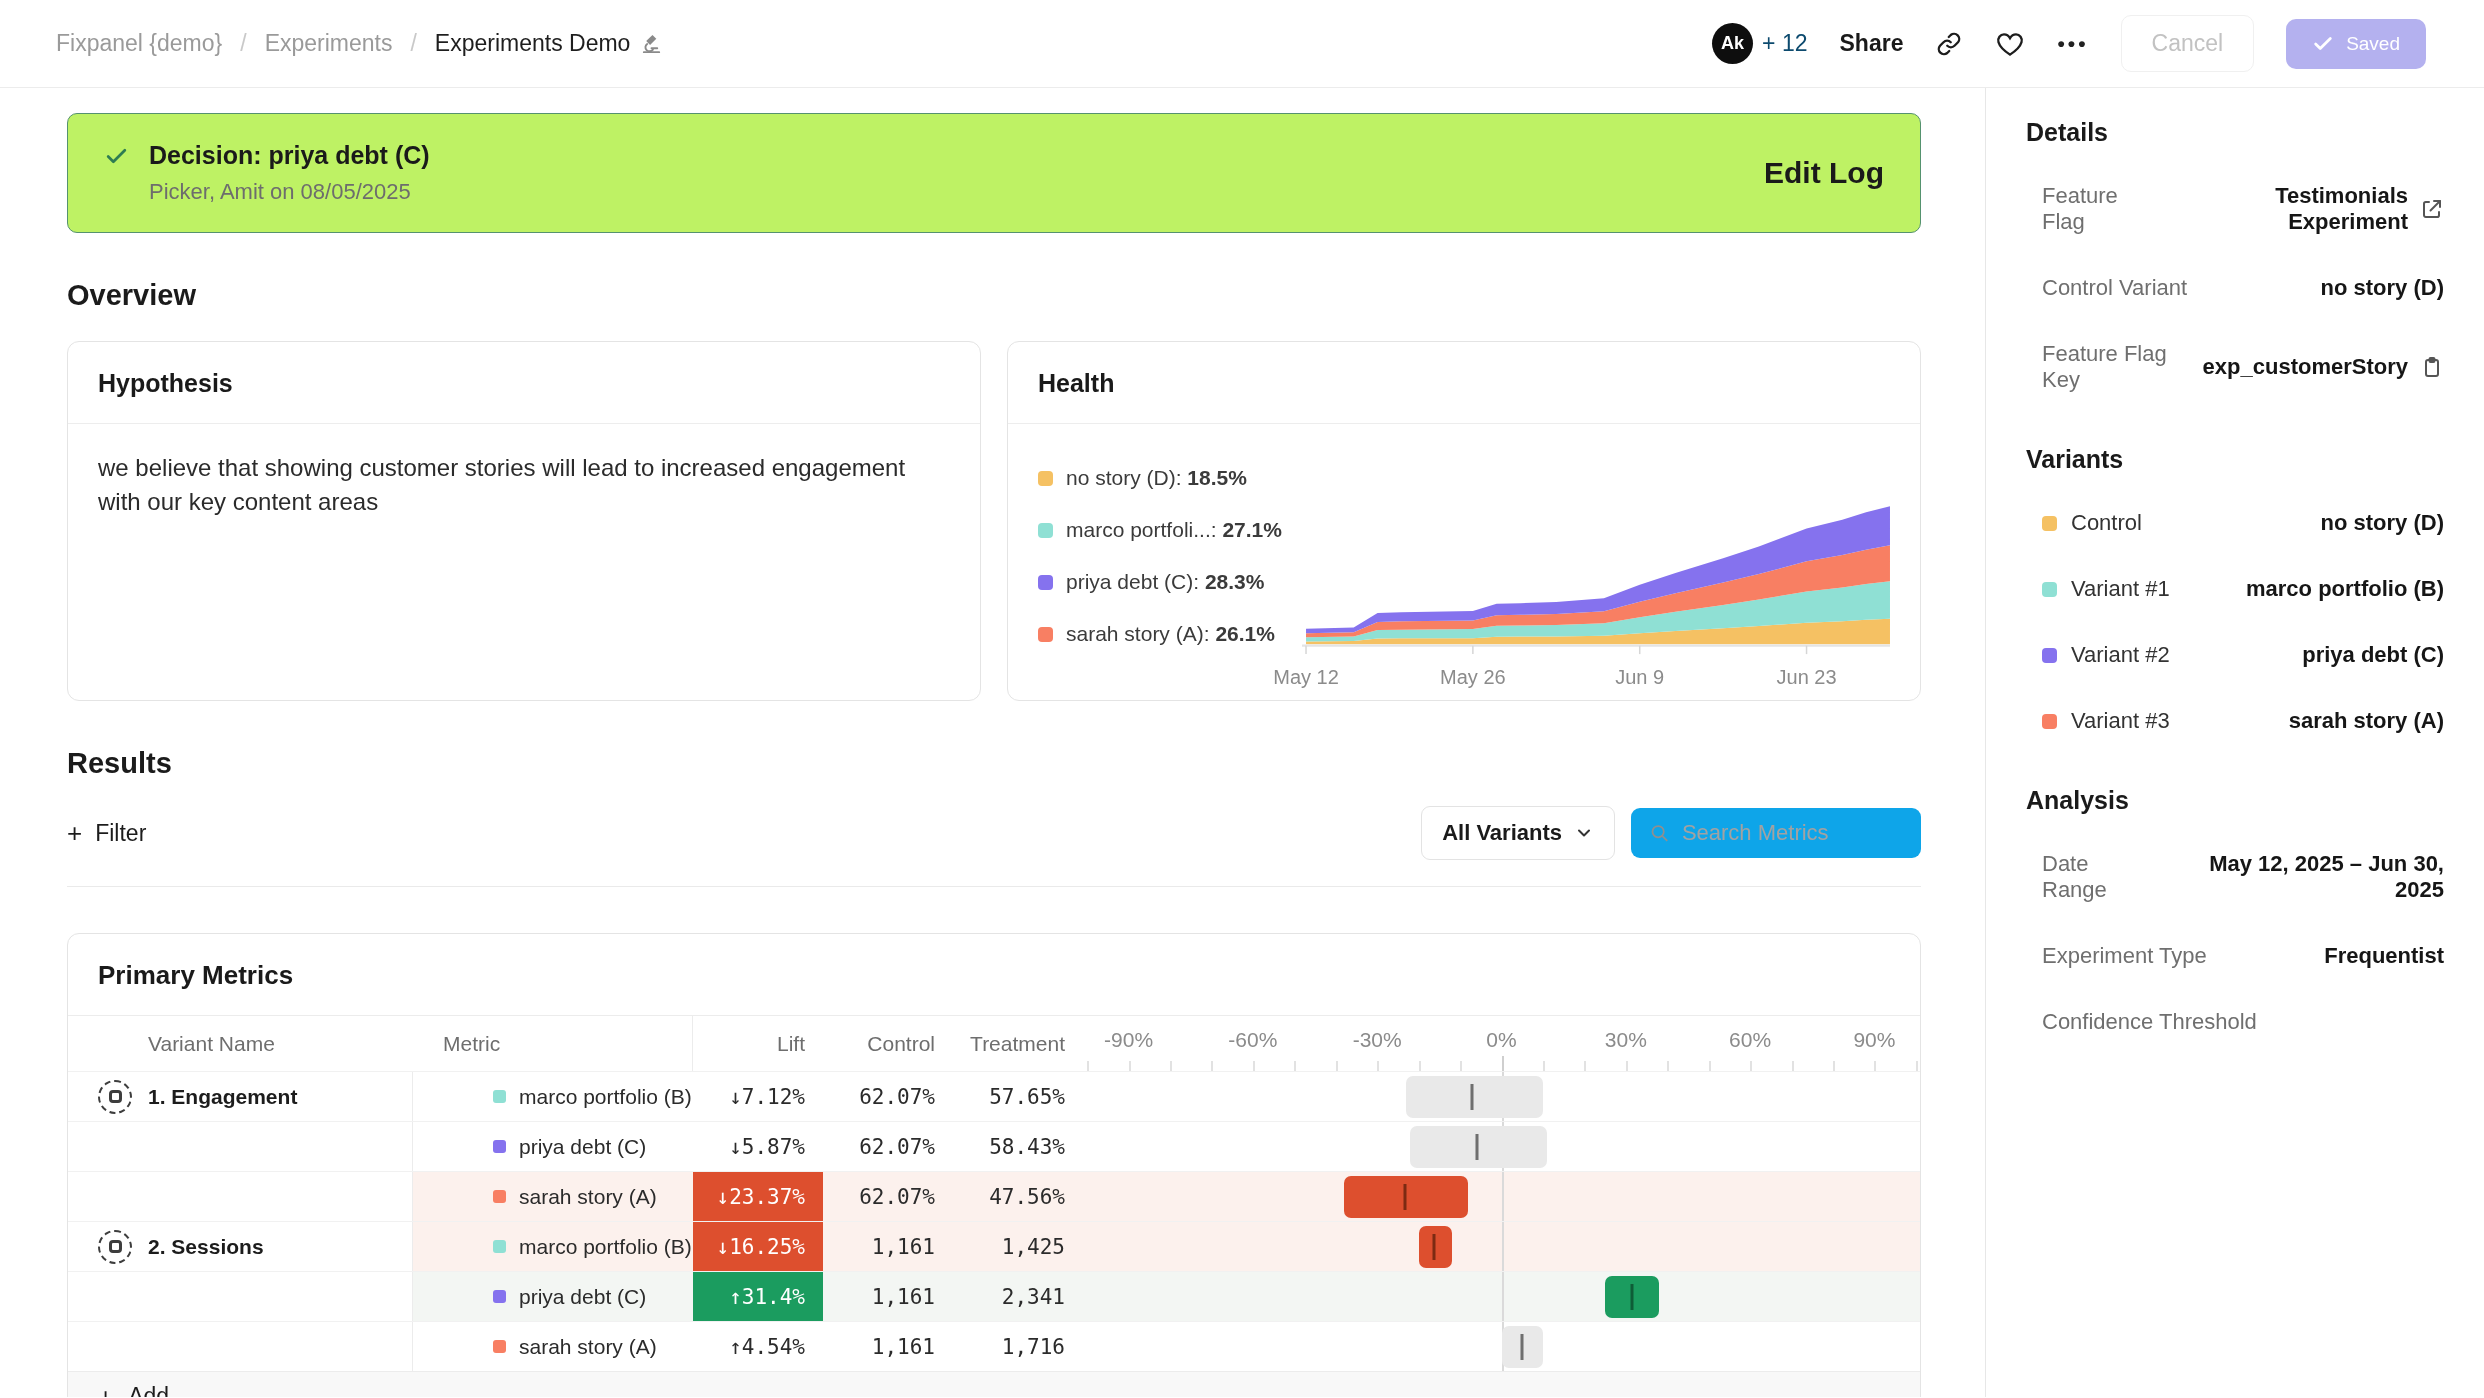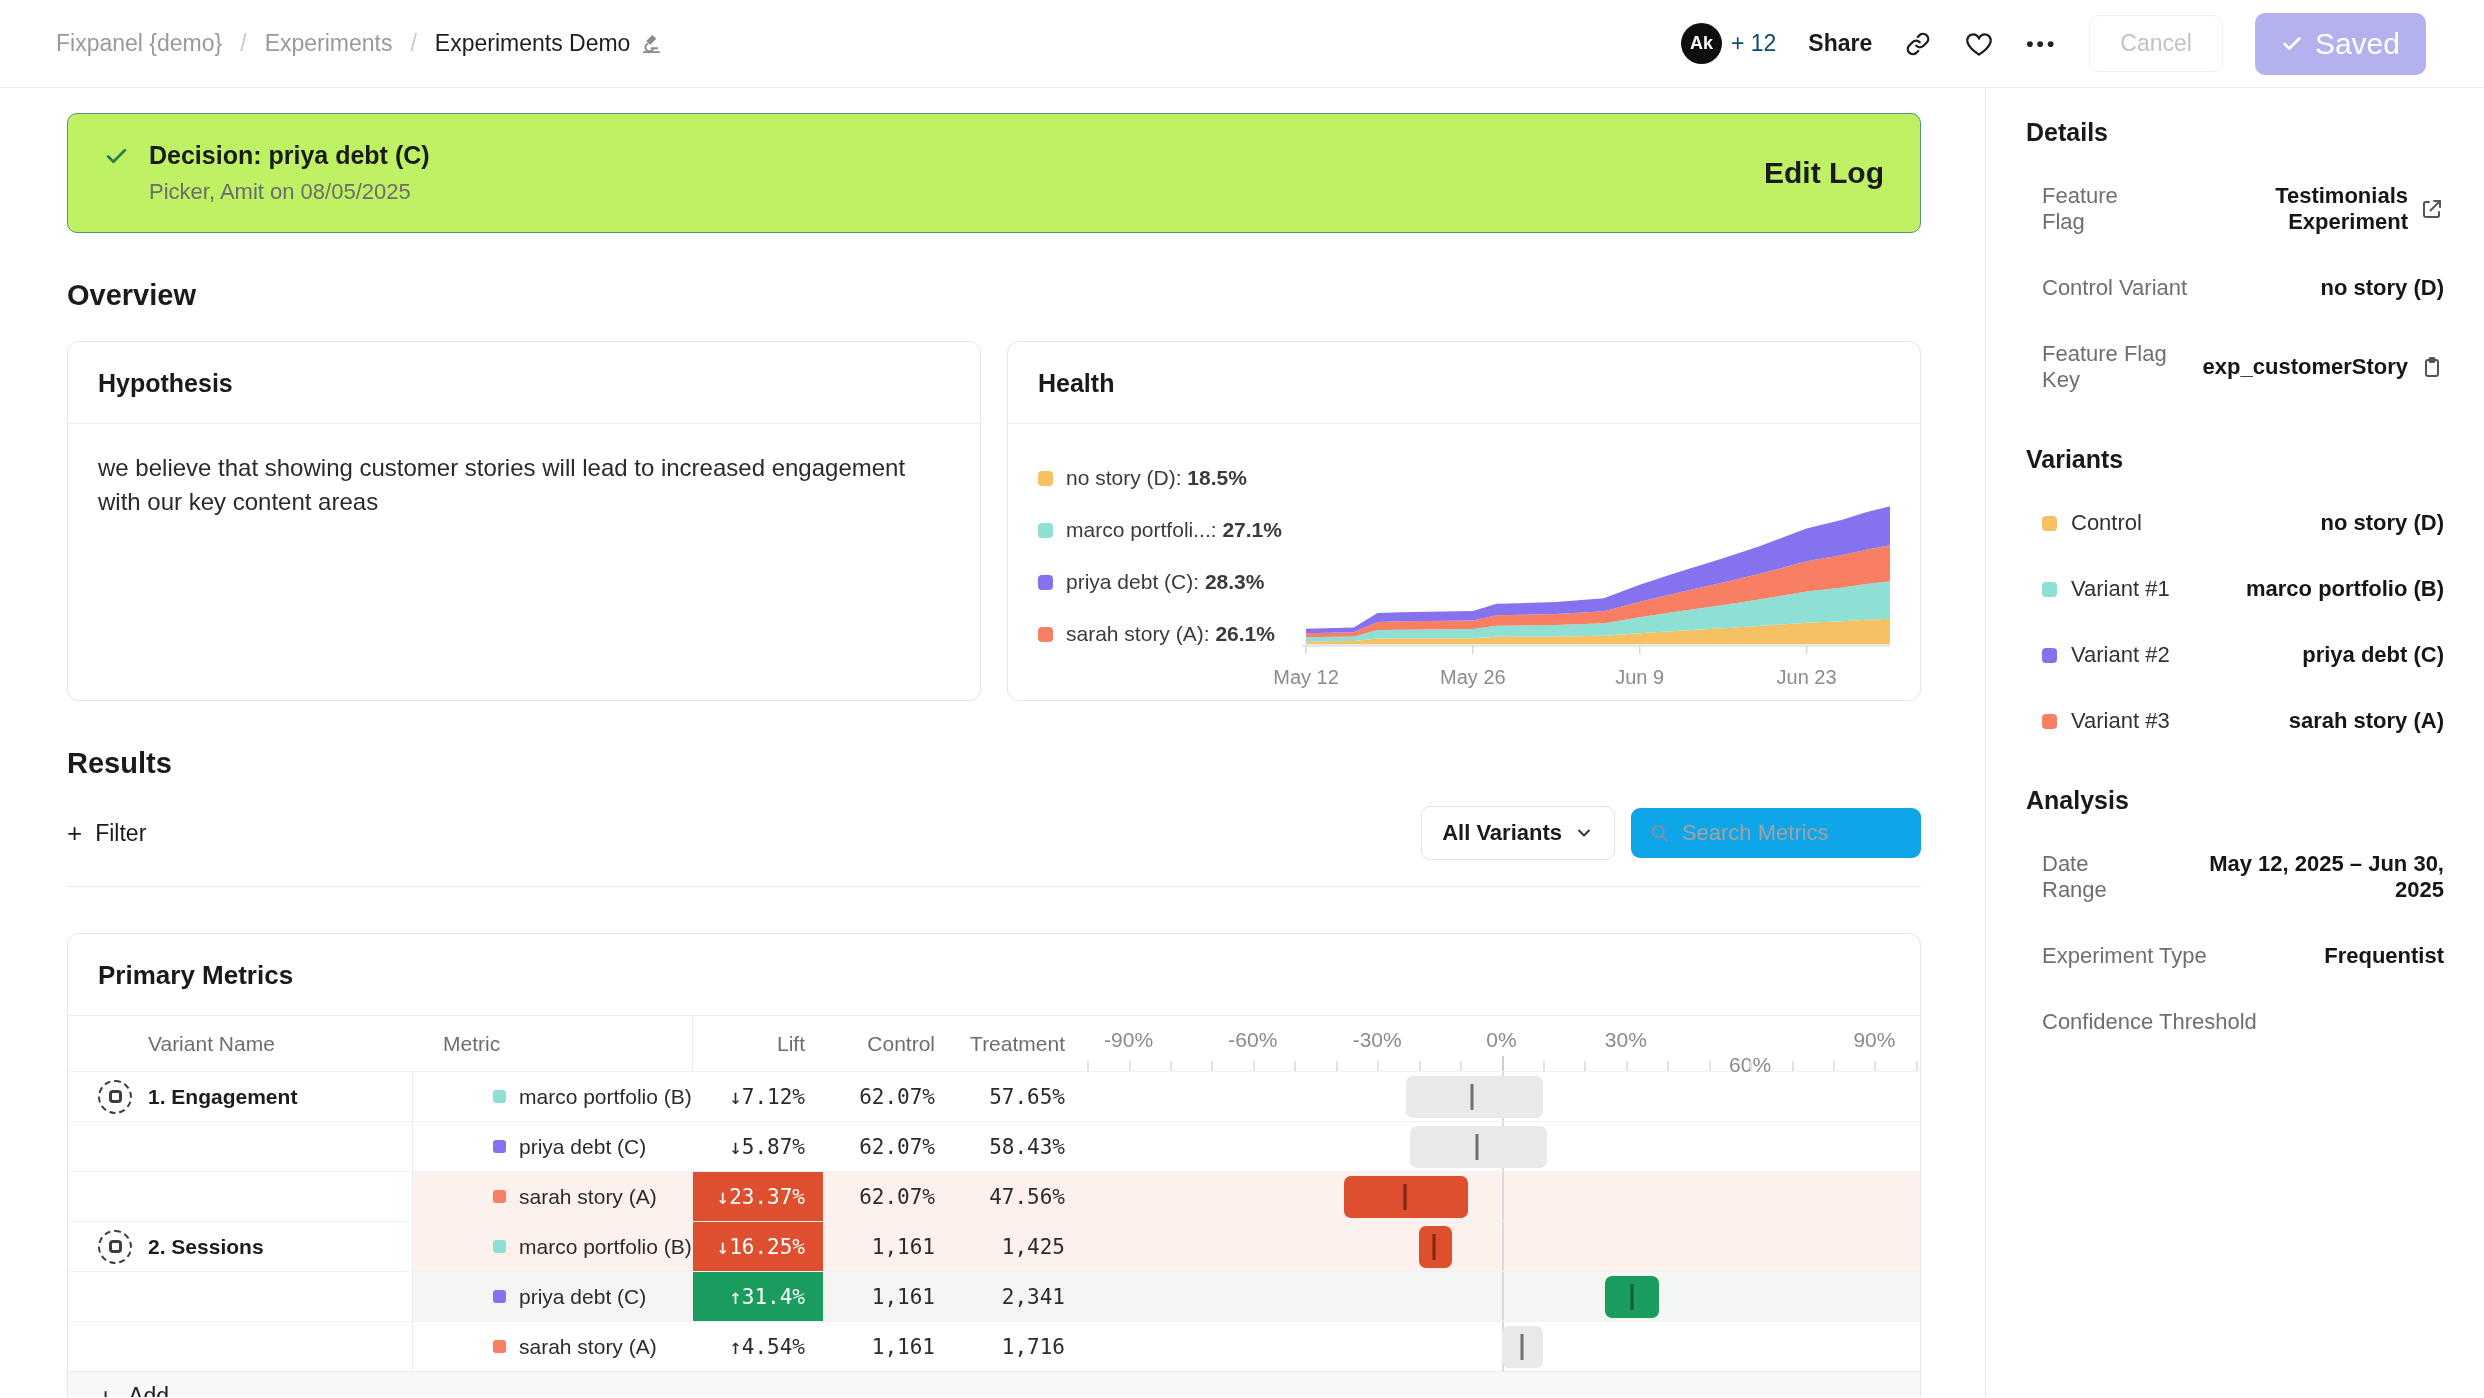--- a/index.html
+++ b/index.html
@@ -18,21 +18,21 @@
   .top-actions { margin-left:auto; display:flex; align-items:center; gap:32px; }
   .avatar-group { display:flex; align-items:center; gap:9px; }
   .avatar { width:41px; height:41px; border-radius:50%; background:#0e0e0e; color:#fff;
     display:flex; align-items:center; justify-content:center; font-weight:700; font-size:18px; }
   .overflow-count { font-size:23px; color:#0c4a6e; }
   .share-label { font-size:23px; font-weight:600; color:#1a1a1a; cursor:pointer; }
   .icon-btn { background:none; border:none; display:flex; align-items:center; }
   .ellipsis { font-size:21px; letter-spacing:3px; color:#222; font-weight:700; }
   .btn-cancel { font-size:23px; color:#c2c2c2; background:#fff; border:1px solid #f0f0f0;
     border-radius:10px; padding:14px 30px; }
-  .btn-saved { font-size:30px; color:#fff; background:#b4b1ef; border:none; border-radius:10px;
+  .btn-saved { font-size:19px; color:#fff; background:#b4b1ef; border:none; border-radius:10px;
     padding:14px 26px; display:flex; align-items:center; gap:12px; font-weight:500; }
 
   
   .content { display:flex; height:calc(100% - 89px); }
   .main { flex:1; min-width:0; padding:25px 64px 0 67px; overflow:hidden; }
   .sidebar { width:499px; border-left:1px solid #e7e7e7; padding:30px 40px 0 40px; }
 
   
   .banner { display:flex; align-items:flex-start; background:#bef264; border:1px solid #55926f;
     border-radius:10px; padding:27px 36px; }
@@ -278,21 +278,21 @@
         <div class="cell cell-metric">Metric</div>
         <div class="cell cell-num">Lift</div>
         <div class="cell cell-num">Control</div>
         <div class="cell cell-num">Treatment</div>
         <div class="cell cell-chart axis-head">
             <span class="axis-tick-label" style="left: 5.44554%;">-90%</span>
             <span class="axis-tick-label" style="left: 20.297%;">-60%</span>
             <span class="axis-tick-label" style="left: 35.1485%;">-30%</span>
             <span class="axis-tick-label" style="left: 50%;">0%</span>
             <span class="axis-tick-label" style="left: 64.8515%;">30%</span>
-            <span class="axis-tick-label" style="left: 79.703%; margin-top: 25px;">60%</span>
+            <span class="axis-tick-label" style="left: 79.703%;">60%</span>
             <span class="axis-tick-label" style="left: 94.5545%;">90%</span>
             <div class="ruler">
               <div class="ruler-tick" style="left: 0.49505%;"></div>
               <div class="ruler-tick" style="left: 5.44554%;"></div>
               <div class="ruler-tick" style="left: 10.396%;"></div>
               <div class="ruler-tick" style="left: 15.3465%;"></div>
               <div class="ruler-tick" style="left: 20.297%;"></div>
               <div class="ruler-tick" style="left: 25.2475%;"></div>
               <div class="ruler-tick" style="left: 30.198%;"></div>
               <div class="ruler-tick" style="left: 35.1485%;"></div>

